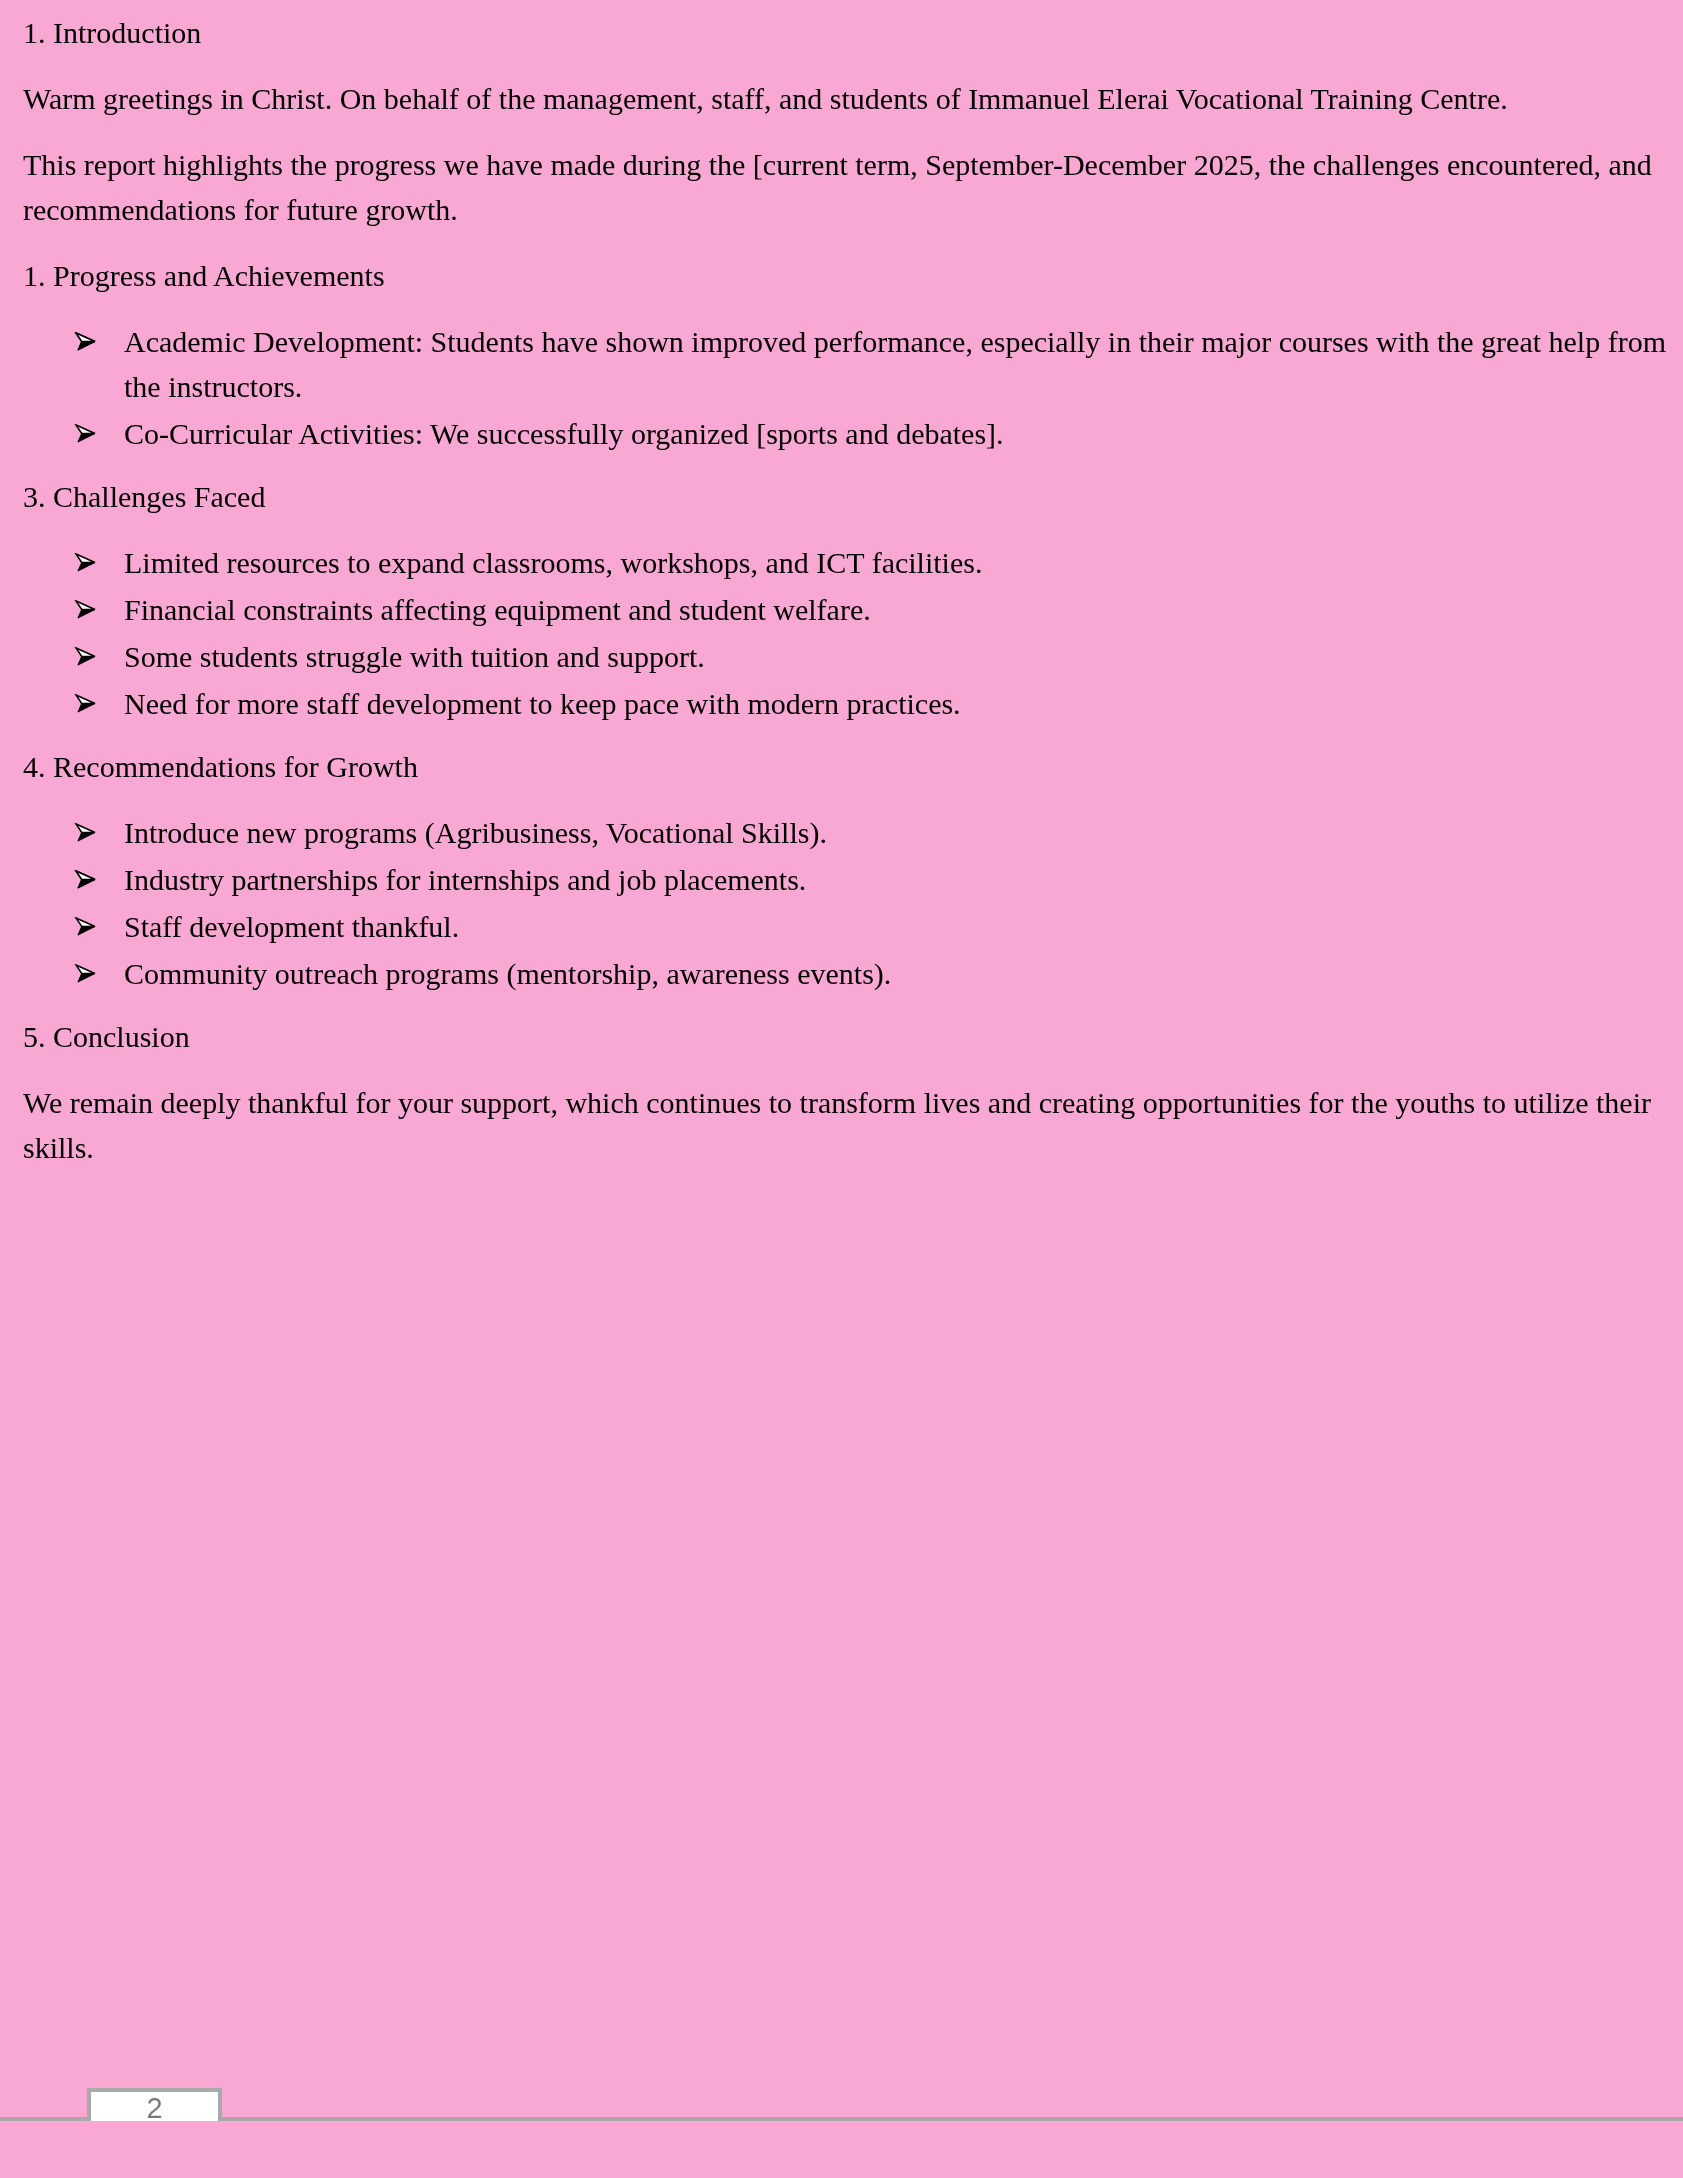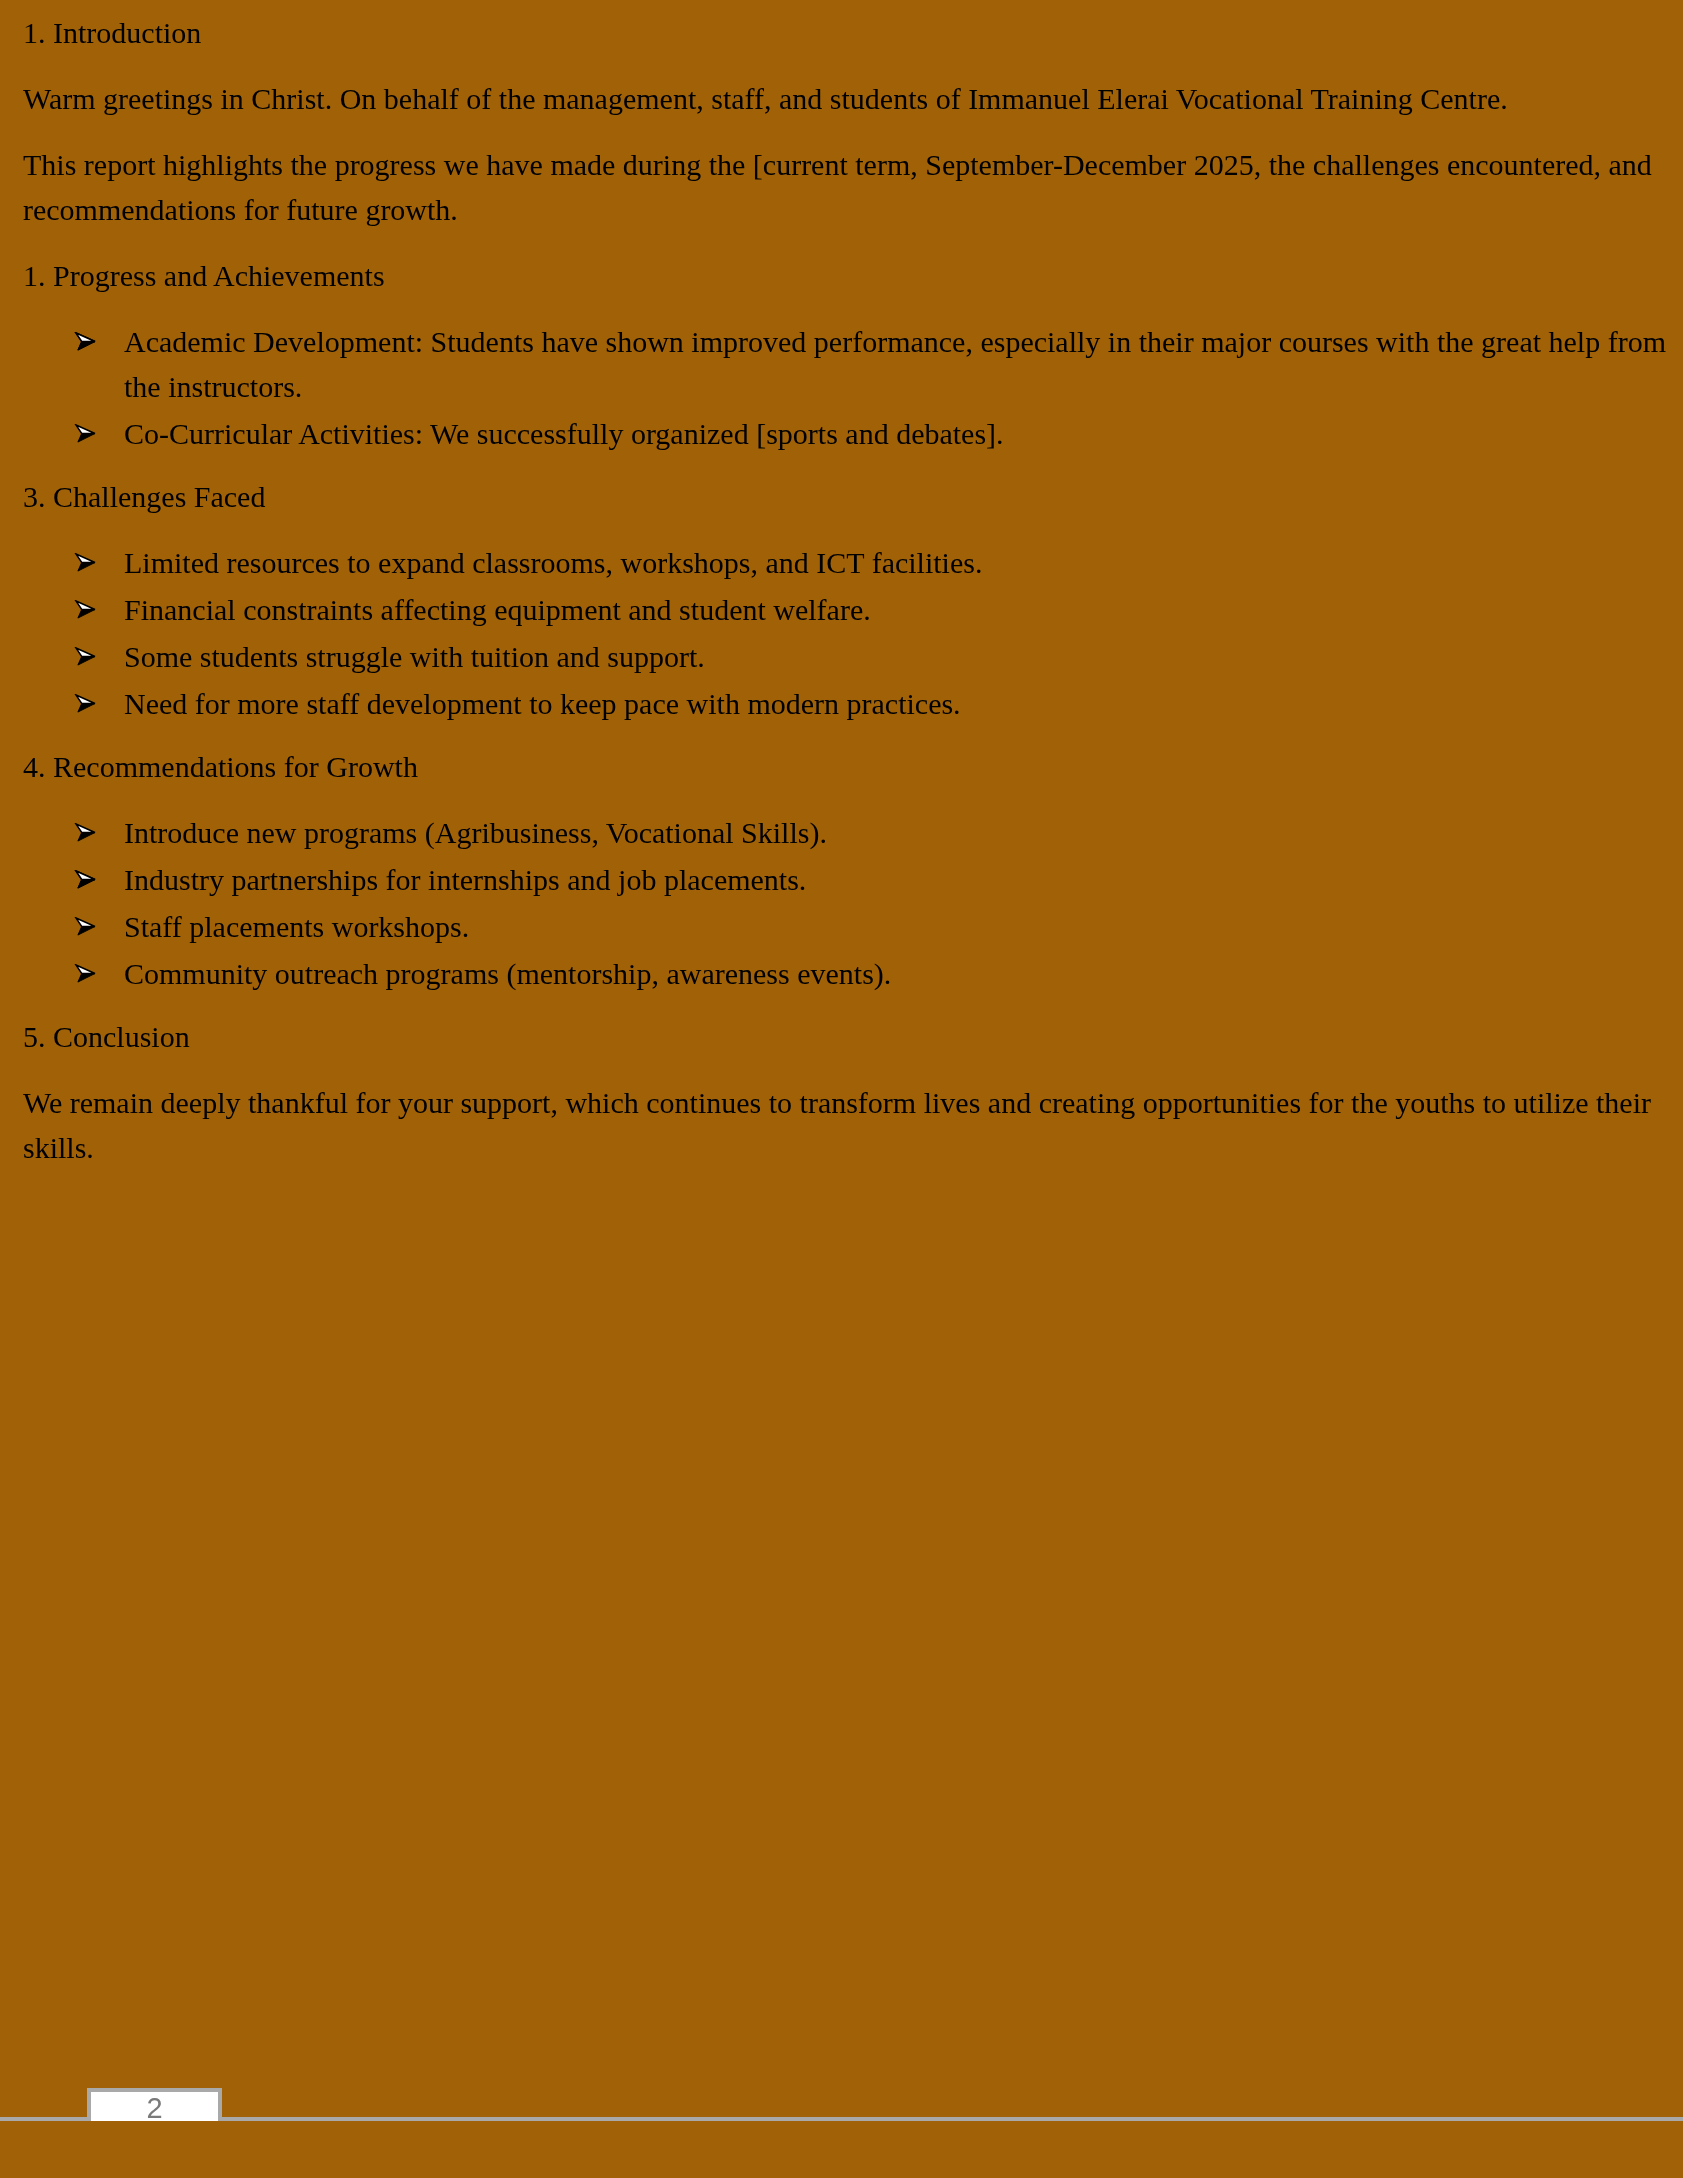--- a/index.html
+++ b/index.html
@@ -1,21 +1,21 @@
 <!DOCTYPE html>
 <html><head>
 <meta charset="utf-8">
 <style>
   * { margin: 0; padding: 0; box-sizing: border-box; }
   html, body { background: #ffffff; }
   .page {
     position: relative;
     width: 1683px;
     height: 2178px;
-    background: #a16207;
+    background: #f9a8d4;
     font-family: "Liberation Serif", serif;
     color: #000000;
     overflow: hidden;
   }
   .content {
     position: absolute;
     left: 23px;
     top: 10px;
     width: 1646px;
     font-size: 30px;
@@ -156,21 +156,21 @@
           <polygon points="2,1 22,10 8,10" fill="#ffffff" stroke="#000000" stroke-width="1.6"></polygon>
           <polygon points="8,10 22,10 4,19" fill="#000000" stroke="#000000" stroke-width="1"></polygon>
         </svg>
         <span>Industry partnerships for internships and job placements.</span>
       </li>
       <li>
         <svg class="bullet-icon" viewBox="0 0 24 20">
           <polygon points="2,1 22,10 8,10" fill="#ffffff" stroke="#000000" stroke-width="1.6"></polygon>
           <polygon points="8,10 22,10 4,19" fill="#000000" stroke="#000000" stroke-width="1"></polygon>
         </svg>
-        <span>Staff placements workshops.</span>
+        <span>Staff development thankful.</span>
       </li>
       <li>
         <svg class="bullet-icon" viewBox="0 0 24 20">
           <polygon points="2,1 22,10 8,10" fill="#ffffff" stroke="#000000" stroke-width="1.6"></polygon>
           <polygon points="8,10 22,10 4,19" fill="#000000" stroke="#000000" stroke-width="1"></polygon>
         </svg>
         <span>Community outreach programs (mentorship, awareness events).</span>
       </li>
     </ul>
 

